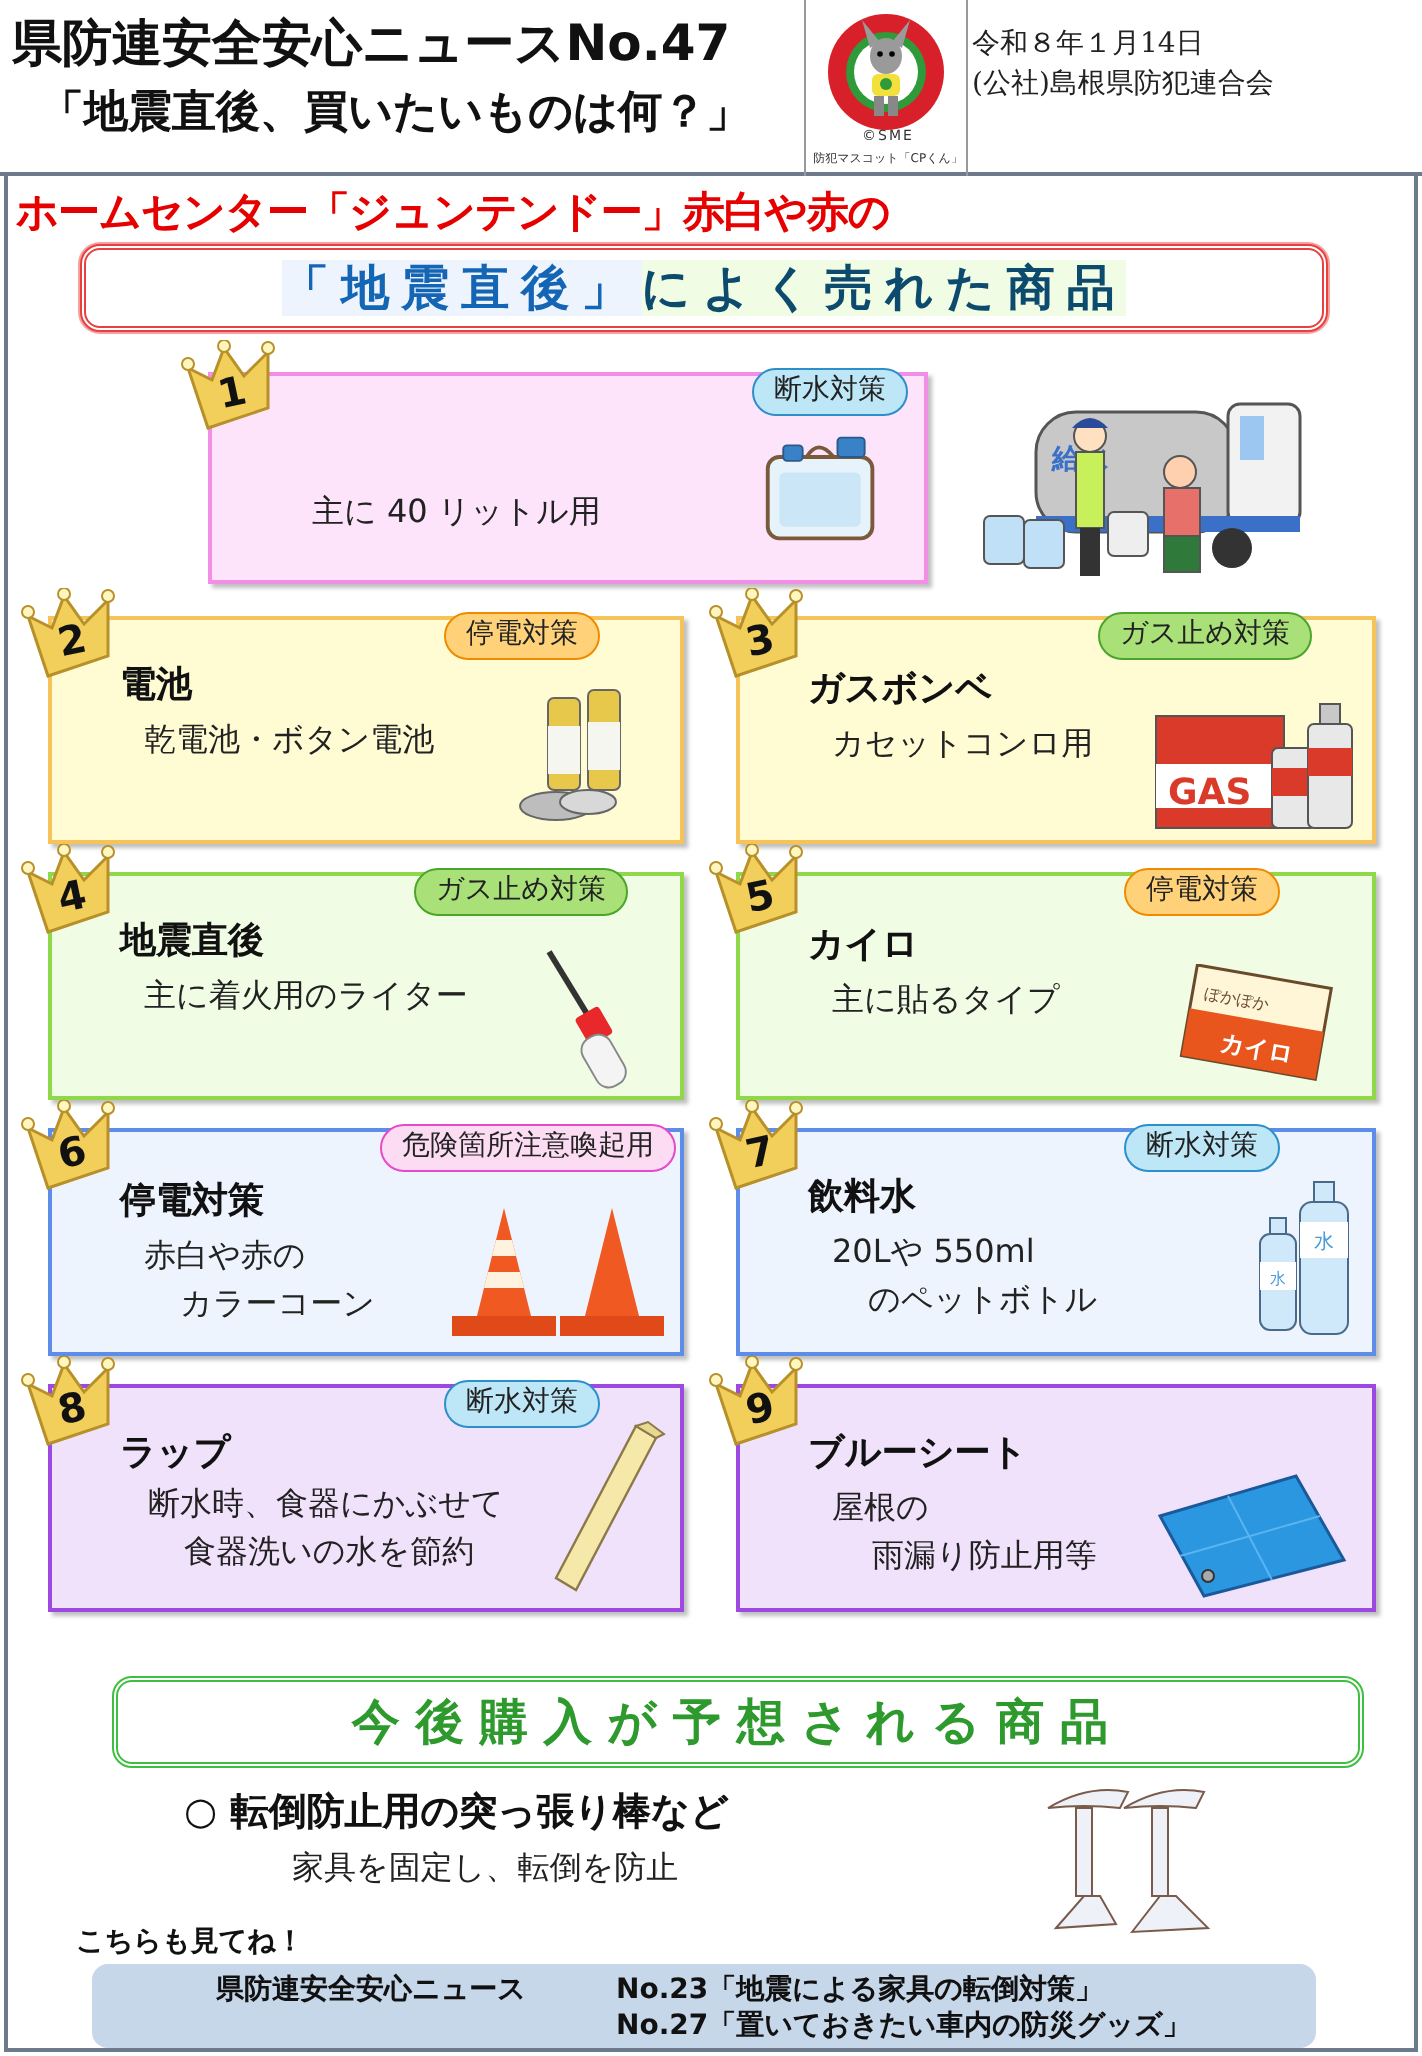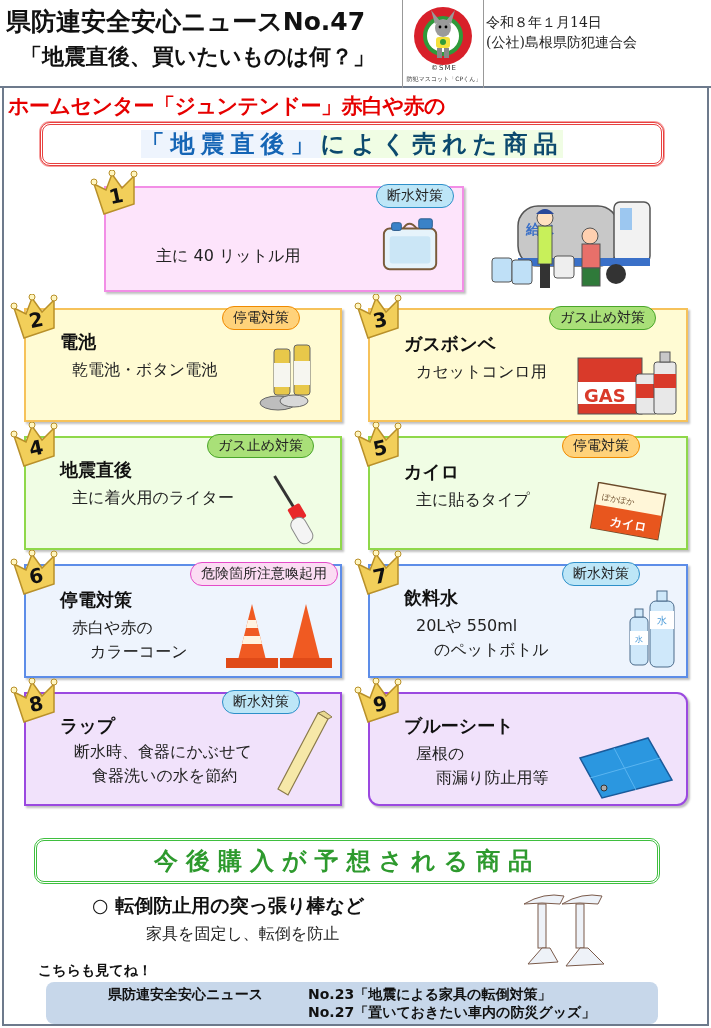--- a/index.html
+++ b/index.html
@@ -42,21 +42,21 @@
   .green { background: #f0fde4; border-color: #8fd84a; }
   .blue { background: #eef4fd; border-color: #5d8de8; }
   .purple { background: #f1e2fb; border-color: #9b49e0; }
 
   .crown { position: absolute; width: 58px; height: 48px; }
   .crown .num { position: absolute; left: 0; top: 14px; width: 52px; text-align: center; font-size: 20px; font-weight: bold; color: #111; transform: rotate(-12deg); }
 
   .illus { position: absolute; }
 
   
-  .banner2 { position: absolute; left: 34px; top: 838px; width: 626px; height: 46px; border: 3px double #3fbf3f; border-radius: 10px; background: #fff; text-align: center; }
+  .banner2 { position: absolute; left: 56px; top: 838px; width: 626px; height: 46px; border: 3px double #3fbf3f; border-radius: 10px; background: #fff; text-align: center; }
   .banner2 .t { font-size: 24px; font-weight: bold; line-height: 40px; color: #2e9a2e; letter-spacing: 8px; white-space: nowrap; }
   .future-item { position: absolute; left: 92px; top: 893px; font-size: 19px; font-weight: bold; white-space: nowrap; }
   .future-desc { position: absolute; left: 146px; top: 924px; font-size: 16px; white-space: nowrap; color: #222; }
   .see-also { position: absolute; left: 38px; top: 962px; font-size: 14px; font-weight: bold; white-space: nowrap; }
   .ref-box { position: absolute; left: 46px; top: 982px; width: 612px; height: 42px; background: #c7d7ea; border-radius: 8px; }
   .ref-series { position: absolute; left: 62px; top: 4px; font-size: 14px; font-weight: bold; white-space: nowrap; }
   .ref-line { position: absolute; left: 262px; font-size: 14px; font-weight: bold; white-space: nowrap; }
 </style>
 </head>
 <body>
@@ -292,21 +292,21 @@
 <div class="crown" style="left:10px; top:678px;">
   <svg viewBox="0 0 58 48" style="width:58px;height:48px;">
       <polygon points="4,14 16,20 22,4 32,18 44,6 44,34 14,44" fill="#f2cf5a" stroke="#b8902a" stroke-width="1.5"></polygon>
       <circle cx="4" cy="12" r="3" fill="#fff6c0" stroke="#b8902a"></circle>
       <circle cx="22" cy="3" r="3" fill="#fff6c0" stroke="#b8902a"></circle>
       <circle cx="44" cy="4" r="3" fill="#fff6c0" stroke="#b8902a"></circle>
     </svg>
   <div class="num">8</div>
 </div>
 
-<div class="card purple" style="left:368px; top:692px; width:320px; height:114px;border-radius:11px;">
+<div class="card purple" style="left:368px; top:692px; width:320px; height:114px;">
   <div class="name" style="left:34px; top:20px;">ブルーシート</div>
   <div class="desc" style="left:46px; top:48px;">屋根の</div>
   <div class="desc" style="left:66px; top:72px;">雨漏り防止用等</div>
   <svg class="illus" viewBox="0 0 100 66" style="left:206px; top:40px; width:100px; height:66px;">
     <polygon points="4,24 72,4 96,46 26,64" fill="#2b97e0" stroke="#1a5a9a" stroke-width="1.5"></polygon>
     <line x1="38" y1="14" x2="60" y2="56" stroke="#5ab4f0"></line>
     <line x1="14" y1="44" x2="84" y2="24" stroke="#5ab4f0"></line>
     <circle cx="28" cy="54" r="3" fill="#aaa" stroke="#333"></circle>
   </svg>
 </div>

